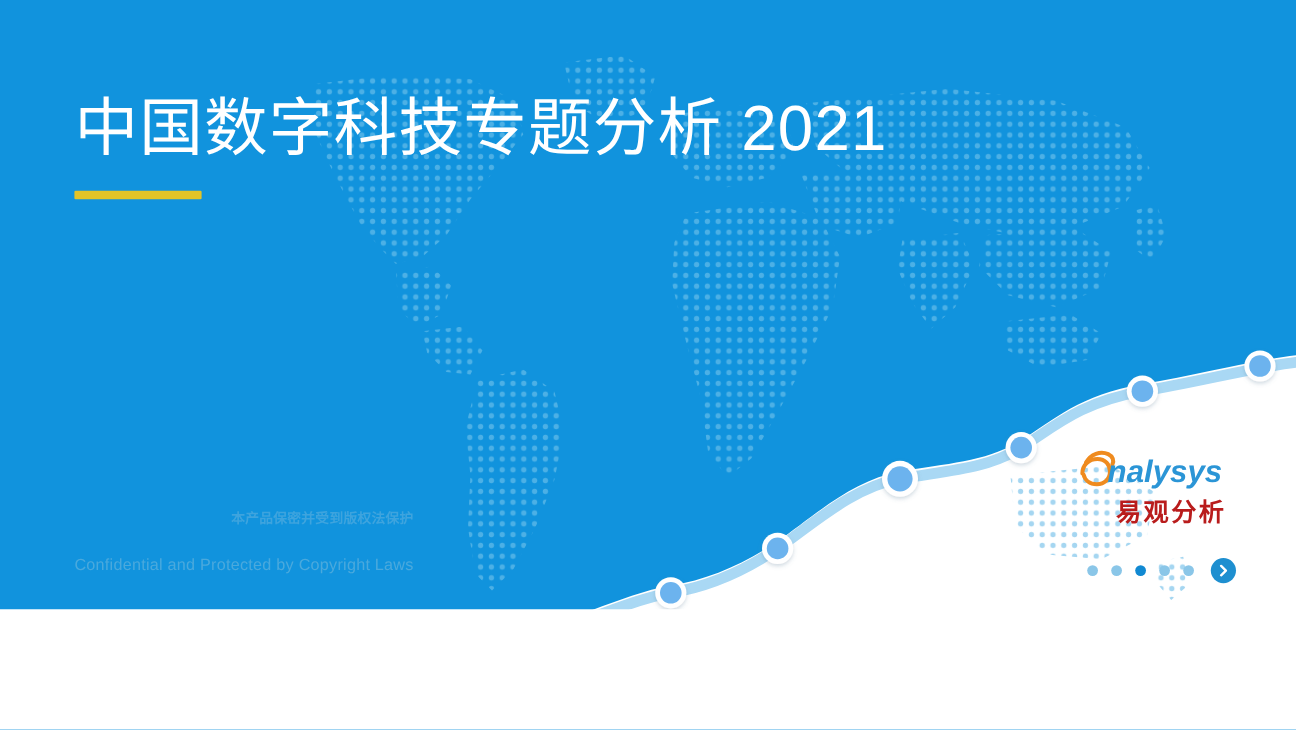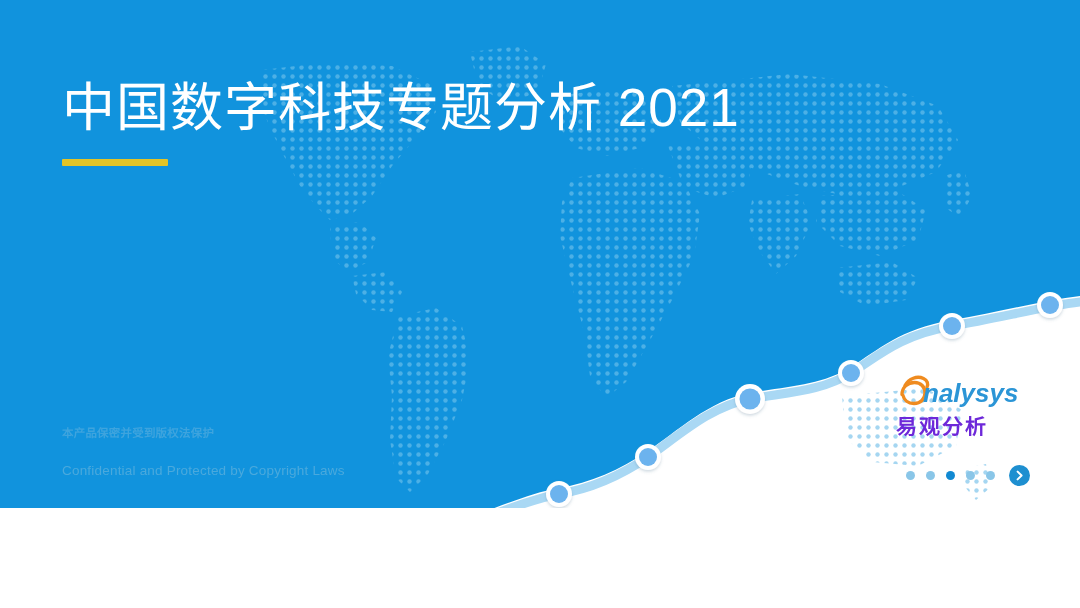--- a/index.html
+++ b/index.html
@@ -54,20 +54,21 @@
     background: #e3c427;
   }
 
   
   .footer-note {
     position: absolute;
     left: 62px;
     bottom: 26px;
     z-index: 40;
     line-height: 1.55;
+    text-align: right;
   }
   .footer-cn {
     font-size: 11.5px;
     font-weight: bold;
     color: #3ea4de;
     letter-spacing: 0.2px;
   }
   .footer-en {
     font-size: 13.5px;
     font-weight: normal;
@@ -75,34 +76,34 @@
     letter-spacing: 0.2px;
     margin-top: 18px;
   }
 
   
   .logo {
     position: absolute;
     right: 58px;
     bottom: 68px;
     z-index: 40;
-    text-align: left;
+    text-align: right;
   }
   .logo-word {
     position: relative;
     height: 36px;
     width: 126px;
   }
   .logo-word svg { display: block; }
   .logo-cn {
     margin-top: 1px;
     font-size: 21px;
     font-weight: bold;
     letter-spacing: 2px;
-    color: #6d28d9;
+    color: #b91c1c;
     font-family: "Liberation Sans", "DejaVu Sans", sans-serif;
   }
 
   
   .pager {
     position: absolute;
     right: 50px;
     bottom: 22px;
     z-index: 40;
     display: flex;

